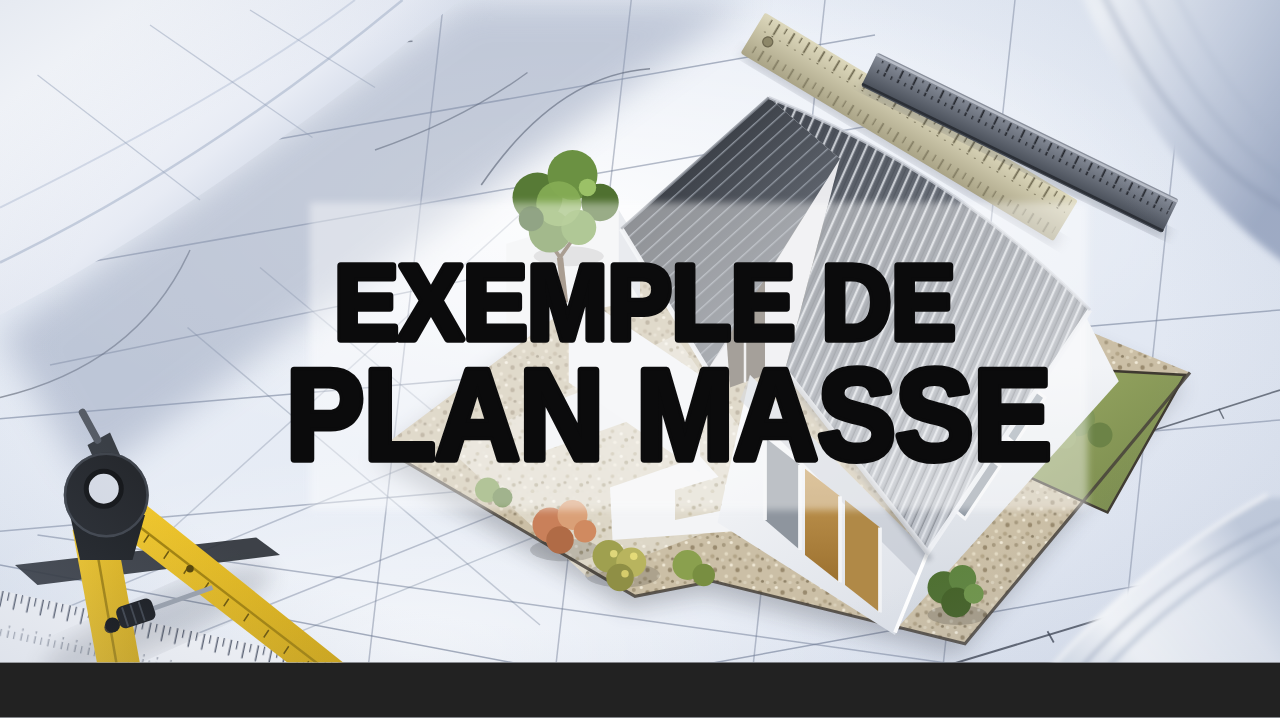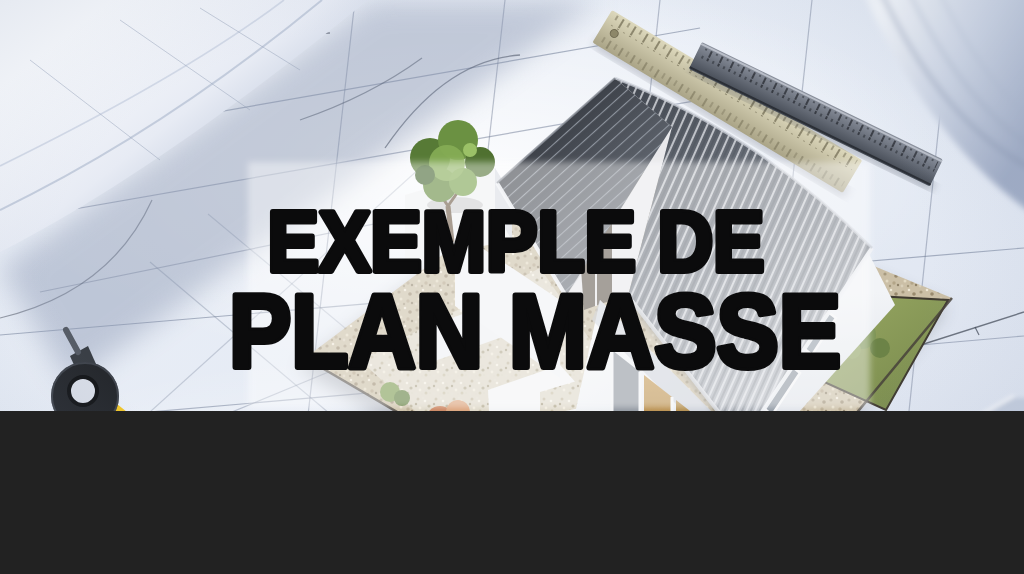--- a/index.html
+++ b/index.html
@@ -1,17 +1,17 @@
 <!DOCTYPE html>
 <html><head>
 <meta charset="utf-8">
 <style>
   html,body{margin:0;padding:0;background:#222;}
   .stage{
-    position:relative;width:1024px;height:411px;overflow:hidden;
+    position:relative;width:1024px;height:530px;overflow:hidden;
     font-family:"Liberation Sans","DejaVu Sans",sans-serif;
     background:#e7ecf5;
   }
   .stage svg{position:absolute;left:0;top:0;display:block;}
   .title-text{
     font-family:"Liberation Sans","DejaVu Sans",sans-serif;
     font-weight:bold;
     paint-order:stroke;
     stroke-linejoin:round;
     stroke-linecap:round;

